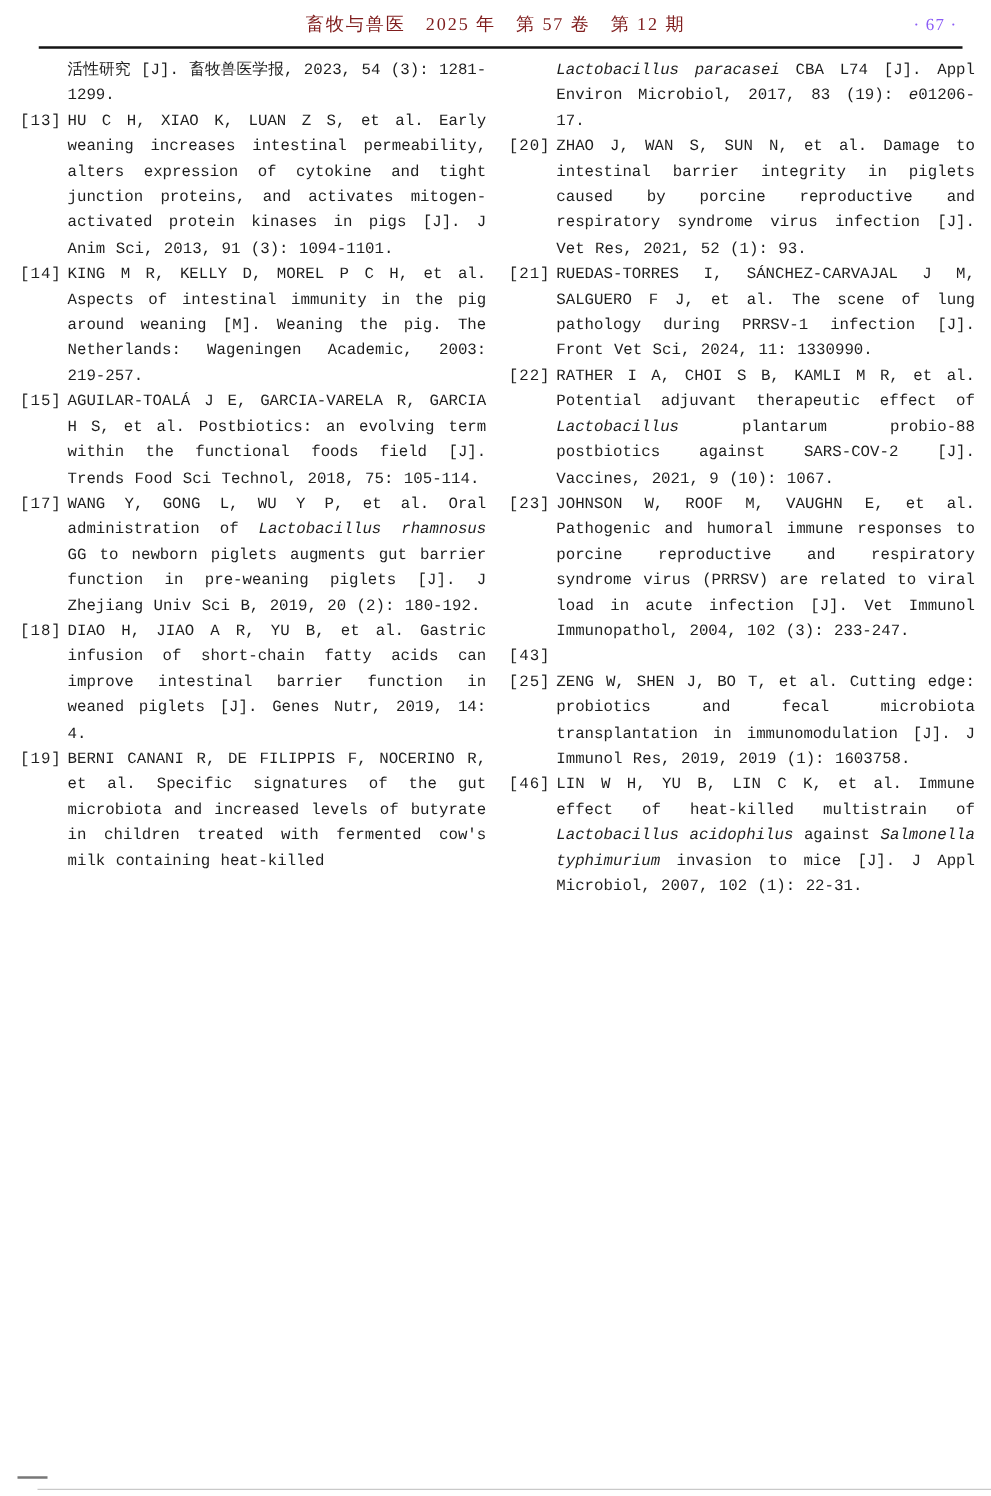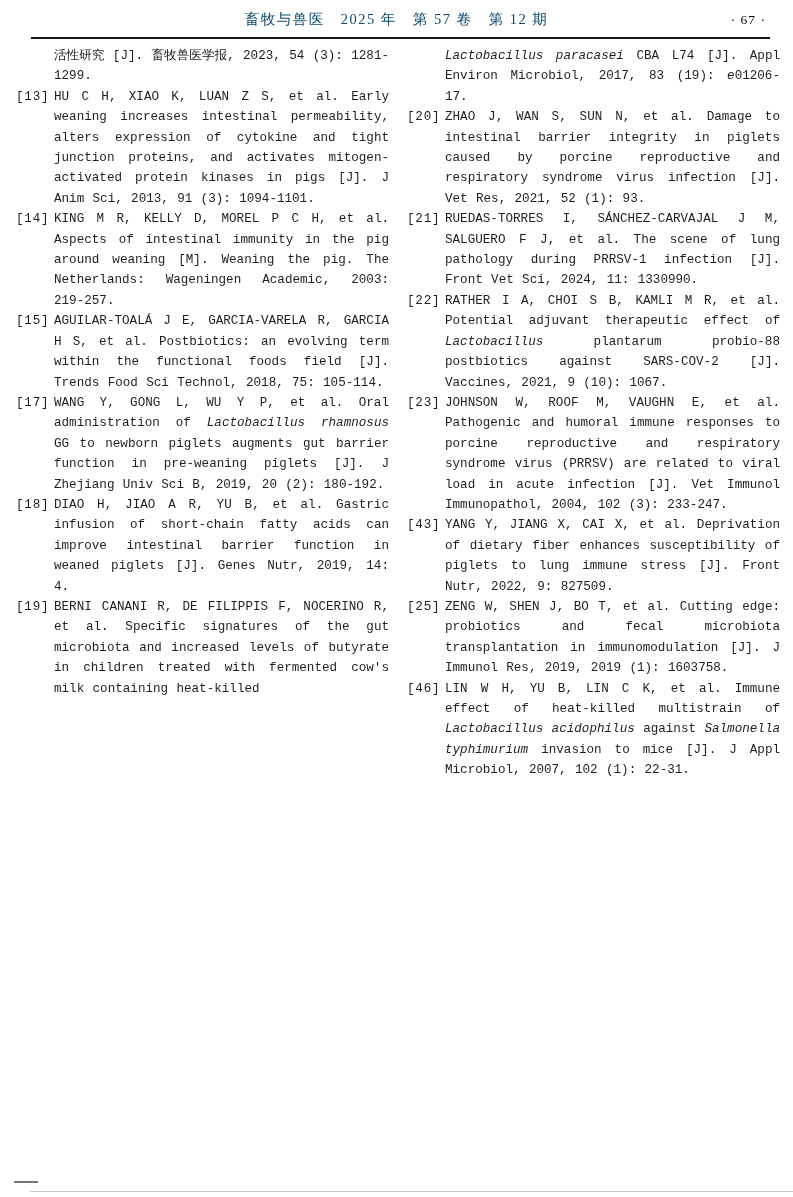--- a/index.html
+++ b/index.html
@@ -8,26 +8,26 @@
     background: #ffffff;
     position: relative;
     font-family: "Liberation Serif", serif;
     color: #1e1e1e;
     overflow: hidden;
   }
   .journal-header {
     position: absolute; top: 10px; left: 0; width: 100%;
     text-align: center;
     font-size: 14.5px; letter-spacing: 1.5px;
-    color: #0c4a6e;
+    color: #7f1d1d;
     white-space: pre;
   }
   .page-number {
     position: absolute; top: 12px; right: 27px;
-    font-size: 13.5px; letter-spacing: 1px; color: #000000;
+    font-size: 13.5px; letter-spacing: 1px; color: #8b5cf6;
   }
   .header-rule {
     position: absolute; top: 37px; left: 31px; width: 739px; height: 2px;
     background: #151515;
   }
   .content {
     position: absolute; top: 46px; left: 16px; width: 764px;
     display: flex; gap: 18px; font-family: Liberation Mono, monospace;
   }
   .ref-col { width: 373px; }
@@ -104,21 +104,20 @@
       <div class="ref-entry">
         <span class="ref-no">[22]</span>
         <div class="ref-text"><span>RATHER I A, CHOI S B, KAMLI M R, et al. Potential adjuvant therapeutic effect of </span><span class="it">Lactobacillus</span><span> plantarum probio-88 postbiotics against SARS-COV-2 [J]. Vaccines, 2021, 9 (10): 1067.</span></div>
       </div>
       <div class="ref-entry">
         <span class="ref-no">[23]</span>
         <div class="ref-text"><span>JOHNSON W, ROOF M, VAUGHN E, et al. Pathogenic and humoral immune responses to porcine reproductive and respiratory syndrome virus (PRRSV) are related to viral load in acute infection [J]. Vet Immunol Immunopathol, 2004, 102 (3): 233-247.</span></div>
       </div>
       <div class="ref-entry">
         <span class="ref-no">[43]</span>
-        <div class="ref-text"><span>YANG Y, JIANG X, CAI X, et al. Deprivation of dietary fiber enhances susceptibility of piglets to lung immune stress [J]. Front Nutr, 2022, 9: 827509.</span></div>
       </div>
       <div class="ref-entry">
         <span class="ref-no">[25]</span>
         <div class="ref-text"><span>ZENG W, SHEN J, BO T, et al. Cutting edge: probiotics and fecal microbiota transplantation in immunomodulation [J]. J Immunol Res, 2019, 2019 (1): 1603758.</span></div>
       </div>
       <div class="ref-entry">
         <span class="ref-no">[46]</span>
         <div class="ref-text"><span>LIN W H, YU B, LIN C K, et al. Immune effect of heat-killed multistrain of </span><span class="it">Lactobacillus acidophilus</span><span> against </span><span class="it">Salmonella typhimurium</span><span> invasion to mice [J]. J Appl Microbiol, 2007, 102 (1): 22-31.</span></div>
       </div>
     </div>

